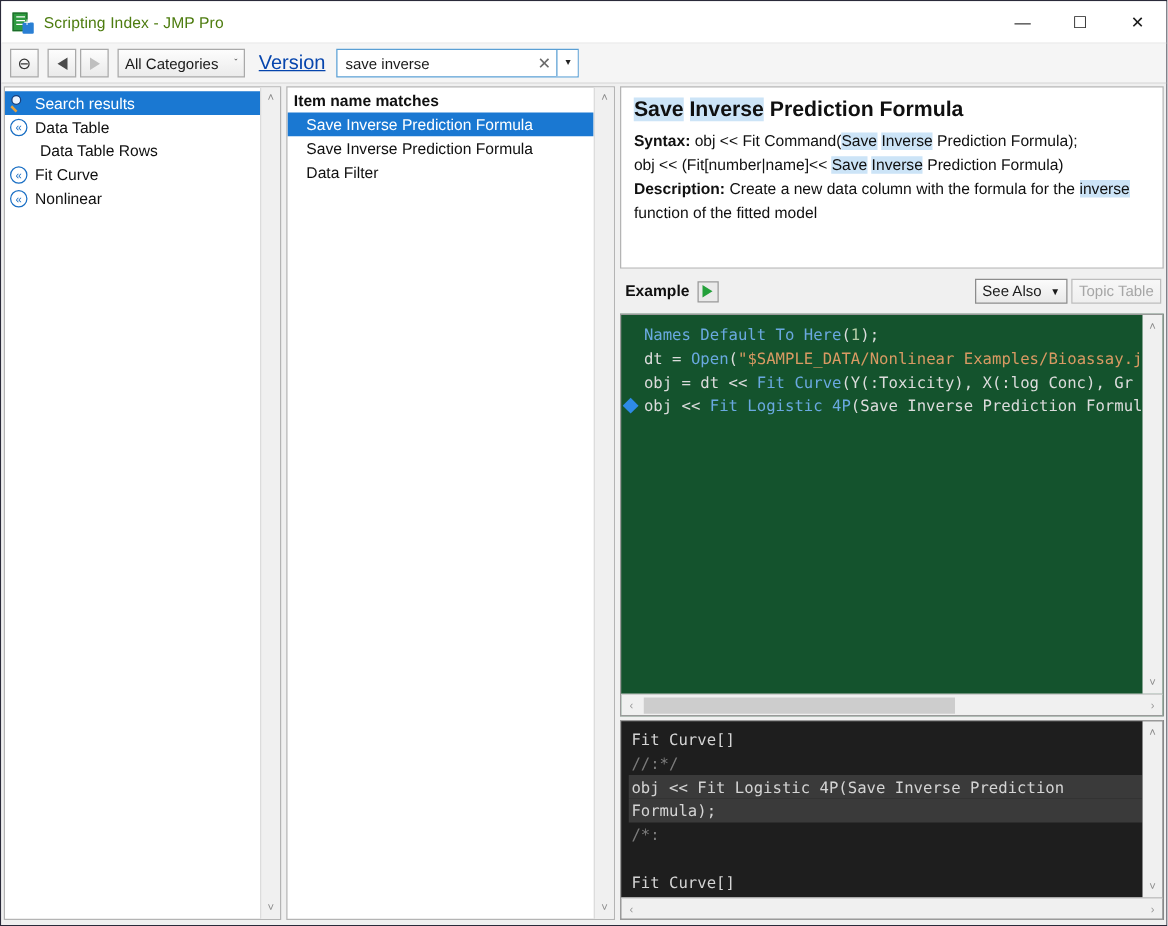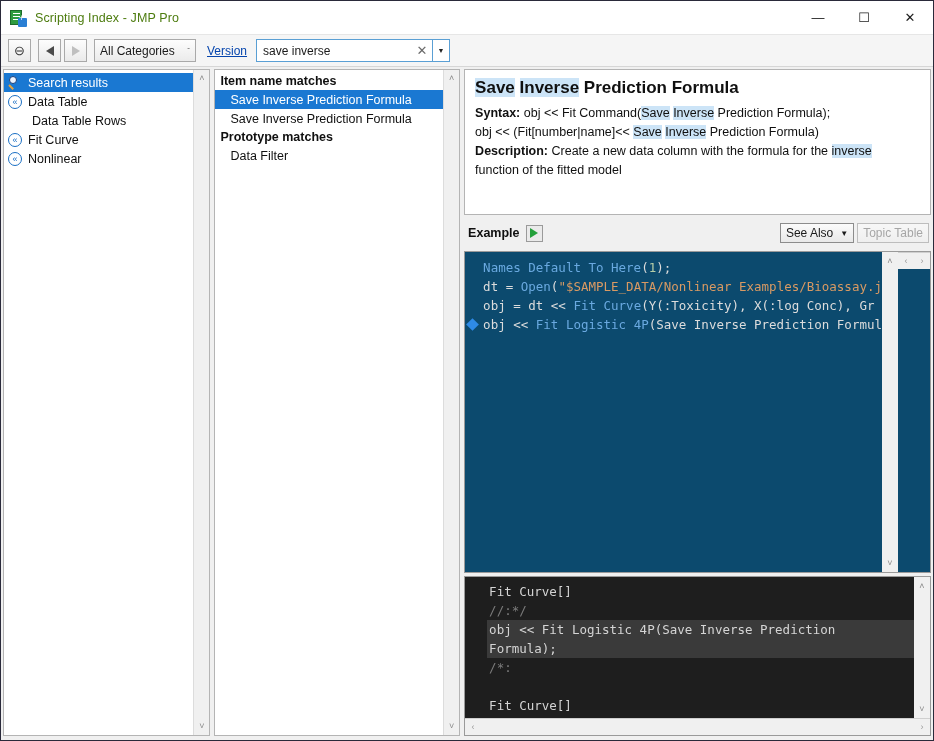--- a/index.html
+++ b/index.html
@@ -85,21 +85,21 @@
     background: linear-gradient(#fdfdfd, #ebebeb);
     border: 1px solid #a9a9a9;
     display: flex; align-items: center; padding: 0 5px;
     font-size: 12px; color: #1a1a1a; margin-left: 4px;
   }
   .combo .cb-label { flex: 1; }
   .combo .cb-arrow {
     margin-left: 8px; font-size: 8px; color: #555;
   }
   .version-link {
-    font-size: 12px; color: #0645ad; text-decoration: underline;
+    font-size: 16px; color: #0645ad; text-decoration: underline;
     margin-left: 11px; margin-right: 9px;
   }
   .searchbox {
     height: 23px; width: 194px;
     border: 1px solid #5a9fd4; background: #fff;
     display: flex; align-items: center;
   }
   .searchbox input {
     flex: 1; border: none; outline: none;
     font-family: Liberation Sans, sans-serif;
@@ -225,22 +225,22 @@
     font-size: 12px; color: #1a1a1a;
     display: flex; align-items: center; padding: 0 5px;
     margin-left: 3px;
   }
   .btn-ctl .cb-arrow { margin-left: 7px; font-size: 8px; }
   .btn-ctl.disabled { color: #a6a6a6; border-color: #bdbdbd;
                       background: linear-gradient(#f7f7f7, #efefef); }
 
   .code-pane {
     flex: 1; min-height: 0;
-    border: 1px solid #9a9a9a; background: #0c4a6e;
-    display: flex; flex-direction: row; position: relative;
+    border: 1px solid #9a9a9a; background: #14532d;
+    display: flex; flex-direction: column; position: relative;
   }
   .code-main { flex: 1; display: flex; min-height: 0; }
   .code-text {
     flex: 1; overflow: hidden; min-width: 0;
     font-family: "DejaVu Sans Mono", monospace;
     font-size: 12.5px; line-height: 19px;
     padding: 6px 0 0 0; color: #d4d4d4; white-space: nowrap;
   }
   .code-line { padding-left: 18px; position: relative; }
   .code-line .marker {
@@ -278,21 +278,21 @@
     border: 1px solid #9a9a9a; background: #1e1e1e;
     display: flex; flex-direction: column;
   }
   .log-main { flex: 1; display: flex; min-height: 0; }
   .log-text {
     flex: 1; min-width: 0; overflow: hidden;
     font-family: "DejaVu Sans Mono", monospace;
     font-size: 12.5px; line-height: 19px;
     padding: 5px 0 0 6px; color: #d4d4d4;
   }
-  .log-line { padding-left: 2px; margin-left: 16px; }
+  .log-line { padding-left: 2px; }
   .log-line.hlrow { background: #3a3a3a; }
 </style>
 </head>
 <body>
 
 <div class="window">
 
   <div class="titlebar">
     <div class="title-icon">
       <div class="doc"></div>
@@ -357,21 +357,20 @@
         <div class="chev">˄</div>
         <div class="chev">˅</div>
       </div>
     </div>
 
     <div class="pane pane-mid">
       <div class="mid-list" id="midlist">
           <div class="mid-head">Item name matches</div>
           <div class="mid-row sel">Save Inverse Prediction Formula</div>
           <div class="mid-row">Save Inverse Prediction Formula</div>
-          <div class="mid-head">Prototype matches</div>
           <div class="mid-row">Data Filter</div>
         </div>
       <div class="scroll">
         <div class="chev">˄</div>
         <div class="chev">˅</div>
       </div>
     </div>
 
     <div class="pane pane-right">
 

